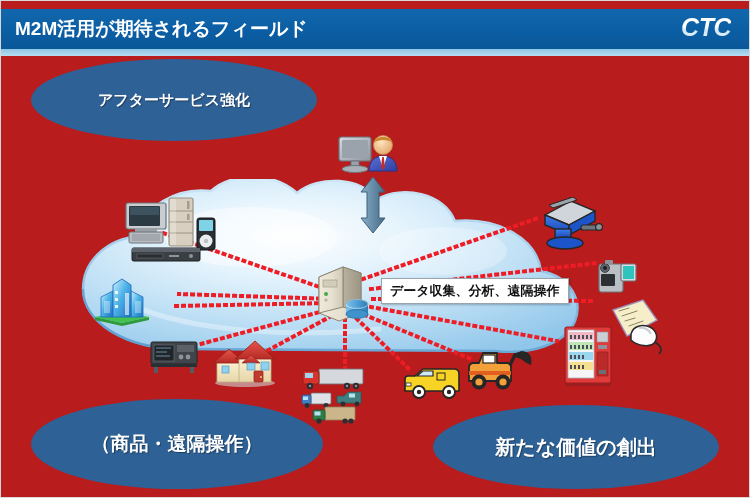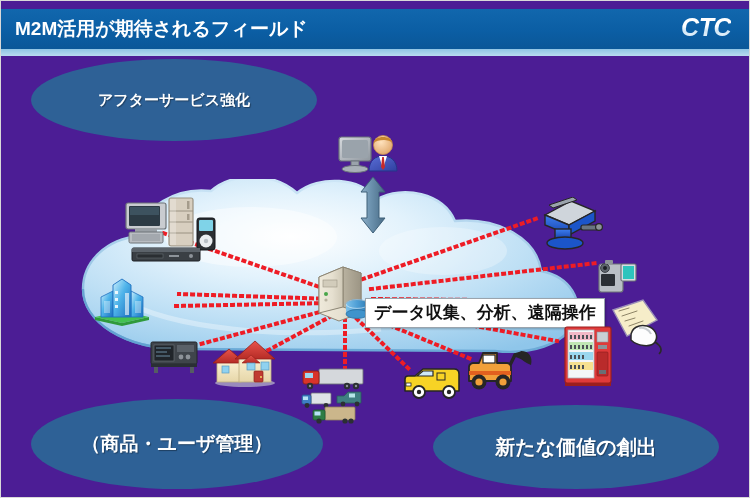--- a/index.html
+++ b/index.html
@@ -1,20 +1,20 @@
 <!DOCTYPE html>
 <html><head>
 <meta charset="utf-8">
 <style>
   html,body{margin:0;padding:0;}
   body{
     width:750px;height:498px;overflow:hidden;background:#ffffff;
     font-family:"Liberation Sans","DejaVu Sans",sans-serif;
   }
-  #slide{position:relative;width:750px;height:498px;background:#4c1d95;overflow:hidden;
+  #slide{position:relative;width:750px;height:498px;background:#b91c1c;overflow:hidden;
          border:1px solid #d9d9d9;box-sizing:border-box;}
 
   
   #header{position:absolute;left:0;top:8px;width:750px;height:40px;
           background:linear-gradient(to bottom,#1167ad 0%,#0b5ea4 55%,#0a5798 100%);}
   #header-underline{position:absolute;left:0;top:48px;width:750px;height:7px;
           background:linear-gradient(to bottom,#8fc4e4 0%,#b9dcf0 100%);}
   #slide-title{position:absolute;left:14px;top:14px;font-size:19px;font-weight:bold;
           color:#ffffff;letter-spacing:0px;line-height:28px;white-space:nowrap;}
   #ctc-logo{position:absolute;right:18px;top:12px;font-size:25px;font-weight:bold;
@@ -30,24 +30,24 @@
   .ellipse span{display:block;text-shadow:1px 1px 1px rgba(0,0,0,.35);}
   #ell-tl{left:30px;top:58px;width:286px;height:82px;font-size:15px;}
   #ell-tr{left:452px;top:58px;width:286px;height:82px;font-size:20px;}
   #ell-bl{left:30px;top:398px;width:292px;height:90px;font-size:19px;}
   #ell-br{left:432px;top:404px;width:286px;height:84px;font-size:20px;}
 
   
   #cloud-wrap{position:absolute;left:50px;top:178px;width:560px;height:200px;}
 
   
-  #data-label{position:absolute;left:364px;top:277px;
+  #data-label{position:absolute;left:380px;top:277px;
      padding:5px 8px 6px 8px;background:#ffffff;border:1px solid #9aa4ad;
      box-shadow:1px 1px 2px rgba(0,0,0,.25);
-     font-size:17px;font-weight:bold;color:#111;white-space:nowrap;line-height:1;margin-top:20px;}
+     font-size:13px;font-weight:bold;color:#111;white-space:nowrap;line-height:1;}
 
   
   #links{position:absolute;left:0;top:0;width:750px;height:498px;pointer-events:none;}
 
   
   .icon{position:absolute;}
 
   
   #server{position:absolute;left:312px;top:262px;width:62px;height:62px;}
 
@@ -65,21 +65,21 @@
   <div id="header"></div>
   <div id="header-underline"></div>
   <div id="slide-title">M2M活用が期待されるフィールド</div>
   <div id="ctc-logo">CTC</div>
 
   <div class="ellipse" id="ell-tl">
     <span>アフターサービス強化</span>
   </div>
   <div class="ellipse" id="ell-bl">
     <div>
-      <span>（商品・ユーザ管理）</span>
+      <span>（商品・遠隔操作）</span>
     </div>
   </div>
   <div class="ellipse" id="ell-br">
     <span>新たな価値の創出</span>
   </div>
 
   <div id="cloud-wrap">
     <svg width="560" height="200" viewBox="0 0 560 200">
       <defs>
         <radialGradient id="cloudGrad" cx="42%" cy="34%" r="78%">

